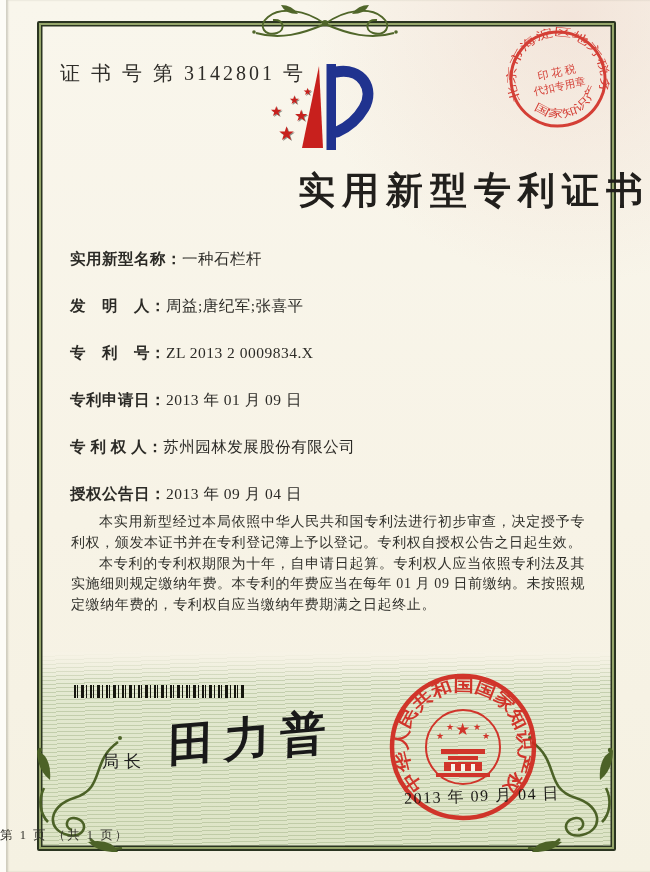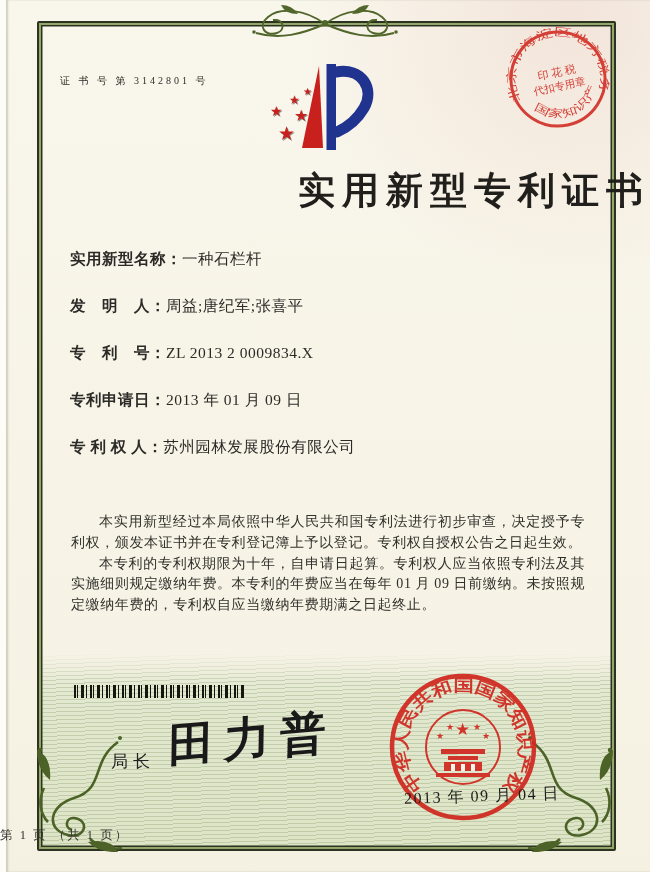--- a/index.html
+++ b/index.html
@@ -31,22 +31,22 @@
   }
   .green-zone::before {
     content:""; position:absolute; left:0; top:0; right:0; height:30px;
     background:linear-gradient(180deg, #f7f3e6, rgba(247,243,230,0));
   }
 
   .ornament { position:absolute; z-index:7; pointer-events:none; }
 
   
   .cert-no {
-    position:absolute; left:60px; top:74px; z-index:10;
-    font-size:10px; color:#2e2c28; letter-spacing:3px;
+    position:absolute; left:60px; top:60px; z-index:10;
+    font-size:20px; color:#2e2c28; letter-spacing:3px;
   }
   .logo { position:absolute; left:250px; top:56px; width:165px; height:108px; z-index:10; }
 
   .title {
     position:absolute; left:0; top:166px; width:100%; text-align:right; z-index:10;
     font-size:37px; font-weight:600; color:#211f1c; letter-spacing:7px;
   }
 
   .fields { position:absolute; left:70px; top:249px; width:520px; z-index:10; }
   .field-row { height:47px; font-size:15.5px; color:#2b2a26; letter-spacing:0.5px; }
@@ -62,21 +62,21 @@
 
   .barcode {
     position:absolute; left:74px; top:685px; width:170px; height:13px; z-index:10;
     background:
       repeating-linear-gradient(90deg,#16160f 0 2px, rgba(0,0,0,0) 2px 3px, #16160f 3px 4px, rgba(0,0,0,0) 4px 7px,
         #16160f 7px 10px, rgba(0,0,0,0) 10px 12px, #16160f 12px 13px, rgba(0,0,0,0) 13px 16px);
   }
 
   .sig-title {
     position:absolute; left:102px; top:750px; z-index:10;
-    font-size:17px; color:#222; letter-spacing:5px;padding-left:9px;
+    font-size:17px; color:#222; letter-spacing:5px;
   }
   .sig-name {
     position:absolute; left:168px; top:708px; z-index:10;
     font-size:46px; font-weight:700; color:#191919;
     transform:rotate(-5deg) skewX(-6deg); letter-spacing:10px; white-space:nowrap;
   }
 
   .big-seal { position:absolute; left:379px; top:665px; width:168px; height:168px; z-index:11; opacity:0.93; }
   .seal-date {
     position:absolute; left:404px; top:786px; z-index:12;
@@ -176,20 +176,23 @@
       <span class="lab">发　明　人：</span><span class="val">周益;唐纪军;张喜平</span>
     </div>
     <div class="field-row">
       <span class="lab">专　利　号：</span><span class="val">ZL 2013 2 0009834.X</span>
     </div>
     <div class="field-row">
       <span class="lab">专利申请日：</span><span class="val">2013 年 01 月 09 日</span>
     </div>
     <div class="field-row">
       <span class="lab">专 利 权 人：</span><span class="val">苏州园林发展股份有限公司</span>
+    </div>
+    <div class="field-row">
+      <span class="lab">授权公告日：</span><span class="val">2013 年 09 月 04 日</span>
     </div>
   </div>
 
   <div class="body-text">
     <p>本实用新型经过本局依照中华人民共和国专利法进行初步审查，决定授予专利权，颁发本证书并在专利登记簿上予以登记。专利权自授权公告之日起生效。</p>
     <p>本专利的专利权期限为十年，自申请日起算。专利权人应当依照专利法及其实施细则规定缴纳年费。本专利的年费应当在每年 01 月 09 日前缴纳。未按照规定缴纳年费的，专利权自应当缴纳年费期满之日起终止。</p>
   </div>
 
   <div class="barcode"></div>
 

